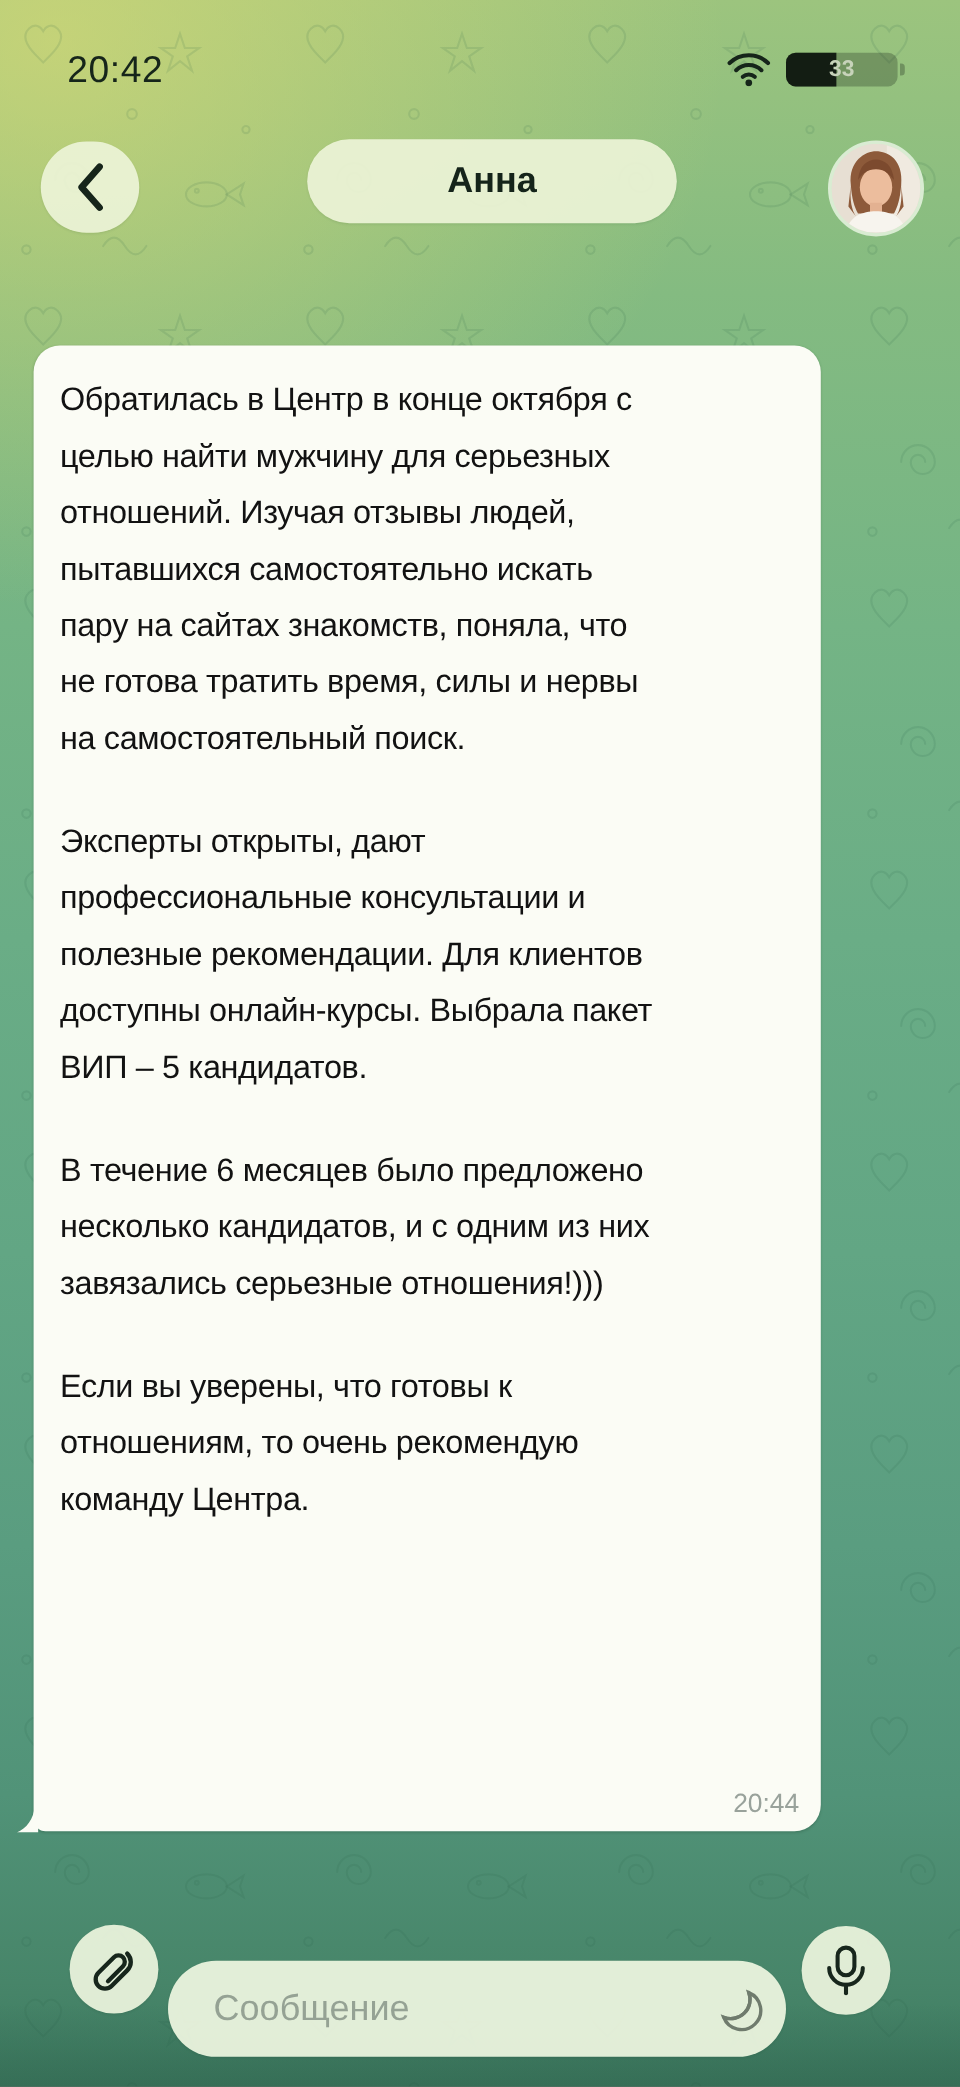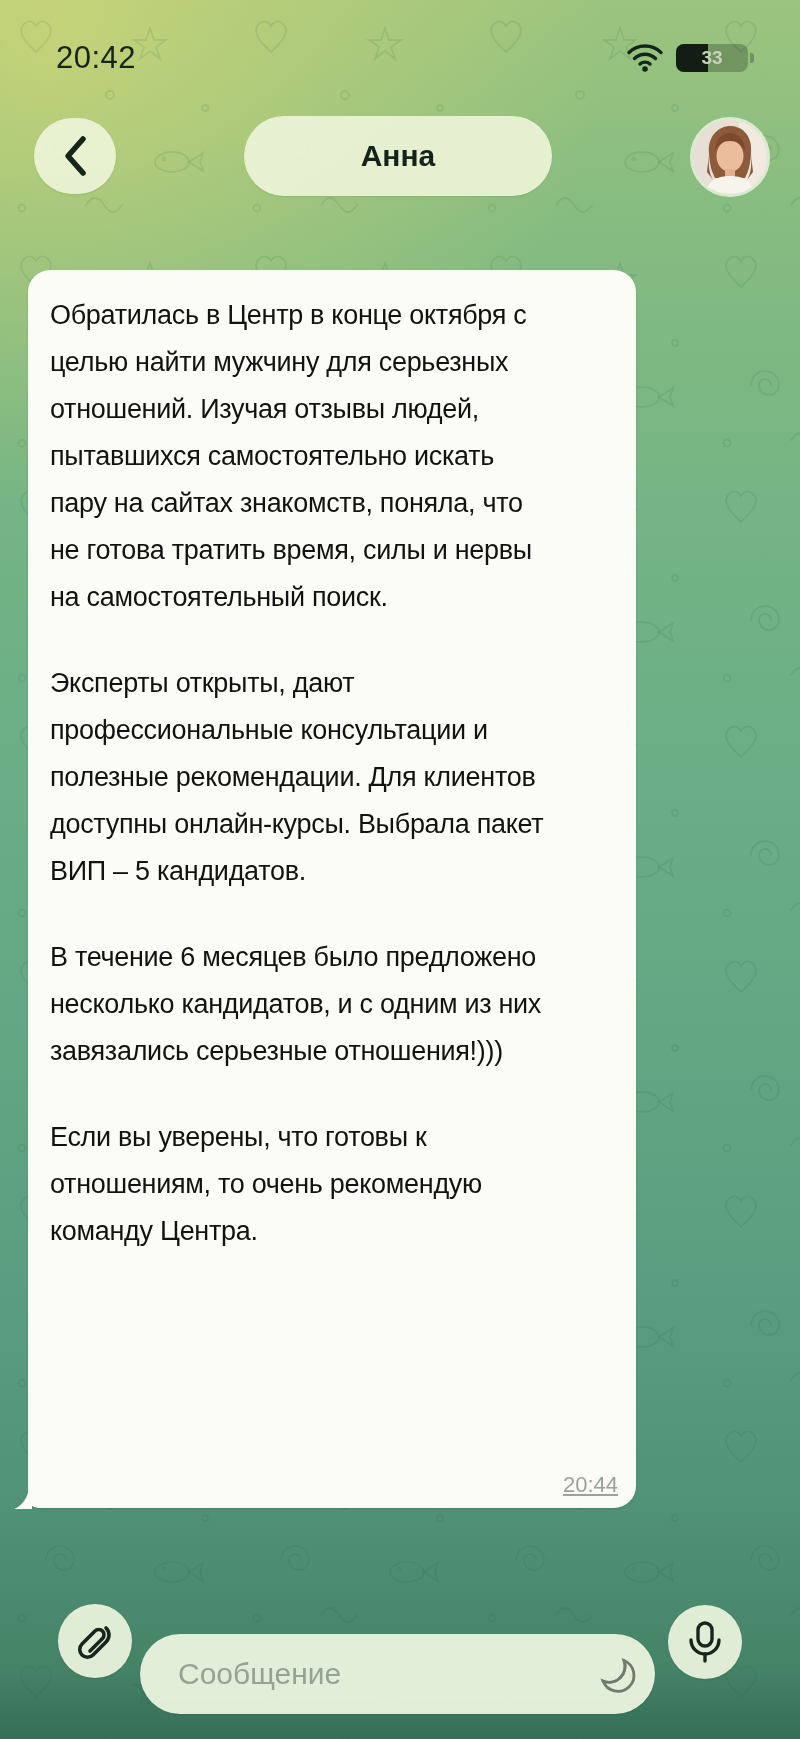--- a/index.html
+++ b/index.html
@@ -16,47 +16,47 @@
   .darken-bottom{
     position:absolute; left:0; right:0; bottom:0; height:70px; z-index:0;
     background:linear-gradient(to bottom, rgba(22,58,44,0) 0%, rgba(22,58,44,0.18) 100%);
     pointer-events:none;
   }
 
   
   .statusbar{position:absolute; top:0; left:0; right:0; height:96px; z-index:3;}
   .clock{position:absolute; left:56px; top:40px; font-size:31px; font-weight:normal; color:#16251a; letter-spacing:0.5px;}
   .sb-right{position:absolute; right:52px; top:44px; display:flex; align-items:center; gap:12px;}
-  .battery{position:relative; width:72px; height:28px;}
+  .battery{position:relative; width:62px; height:28px;padding-left:31px;}
   .battery .shell{position:absolute; inset:0; border-radius:8px; background:rgba(22,34,22,0.28); overflow:hidden;}
   .battery .fill{position:absolute; left:0; top:0; bottom:0; width:45%; background:#131d13; border-radius:8px 0 0 8px;}
   .battery .pct{position:absolute; inset:0; display:flex; align-items:center; justify-content:center;
     font-size:19px; font-weight:bold; color:#c7d3ba; letter-spacing:0;}
   .battery .nub{position:absolute; right:-6px; top:9px; width:4px; height:10px; border-radius:0 3px 3px 0; background:rgba(22,34,22,0.30);}
 
   
   .header{position:absolute; top:0; left:0; right:0; height:220px; z-index:3;}
   .pill{background:rgba(236,243,214,0.93); box-shadow:0 1px 2px rgba(30,60,40,0.10);}
   .back-btn{position:absolute; left:34px; top:118px; width:82px; height:76px; border-radius:40px;
     display:flex; align-items:center; justify-content:center; cursor:pointer;}
-  .title-pill{position:absolute; left:244px; top:116px; width:308px; height:80px; border-radius:40px;
+  .title-pill{position:absolute; left:256px; top:116px; width:308px; height:70px; border-radius:40px;
     display:flex; flex-direction:column; align-items:center; justify-content:center; cursor:pointer;}
   .contact-name{font-size:30px; font-weight:bold; color:#15241a; line-height:34px;}
   .last-seen{font-size:23px; color:#7e9080; line-height:27px; margin-top:1px;}
   .avatar{position:absolute; left:690px; top:117px; width:80px; height:80px; border-radius:50%;
     overflow:hidden; border:3px solid #d9ecd2; box-sizing:border-box; cursor:pointer; background:#e6ded2;}
 
   
-  .bubble{position:absolute; left:28px; top:270px; width:608px; height:1238px; z-index:2;
+  .bubble{position:absolute; left:28px; top:288px; width:656px; height:1238px; z-index:2;
     background:#fbfcf5; border-radius:22px; border-bottom-left-radius:10px;
     box-shadow:0 1px 2px rgba(20,50,35,0.18); box-sizing:border-box; padding:22px 20px 26px 22px;}
   .bubble p{margin:0 0 39px 0; white-space:pre-line; font-size:27px; line-height:47px;
     letter-spacing:-0.3px; color:#121212;}
   .bubble p:last-of-type{margin-bottom:0;}
-  .msg-time{position:absolute; right:18px; bottom:10px; font-size:22px; color:#99a29b;text-decoration:underline;}
+  .msg-time{position:absolute; right:18px; bottom:10px; font-size:22px; color:#99a29b;}
   .tail{position:absolute; left:-14px; bottom:-1px; width:18px; height:27px;}
 
   
   .composer{position:absolute; left:0; right:0; top:1596px; height:92px; z-index:3;}
   .round-btn{position:absolute; width:74px; height:74px; border-radius:50%;
     background:rgba(238,245,222,0.92); display:flex; align-items:center; justify-content:center;
     box-shadow:0 1px 2px rgba(30,60,40,0.12); cursor:pointer;}
   .attach-btn{left:58px; top:8px;}
   .mic-btn{left:668px; top:9px;}
   .input-pill{position:absolute; left:140px; top:6px; width:515px; height:80px; border-radius:40px;

